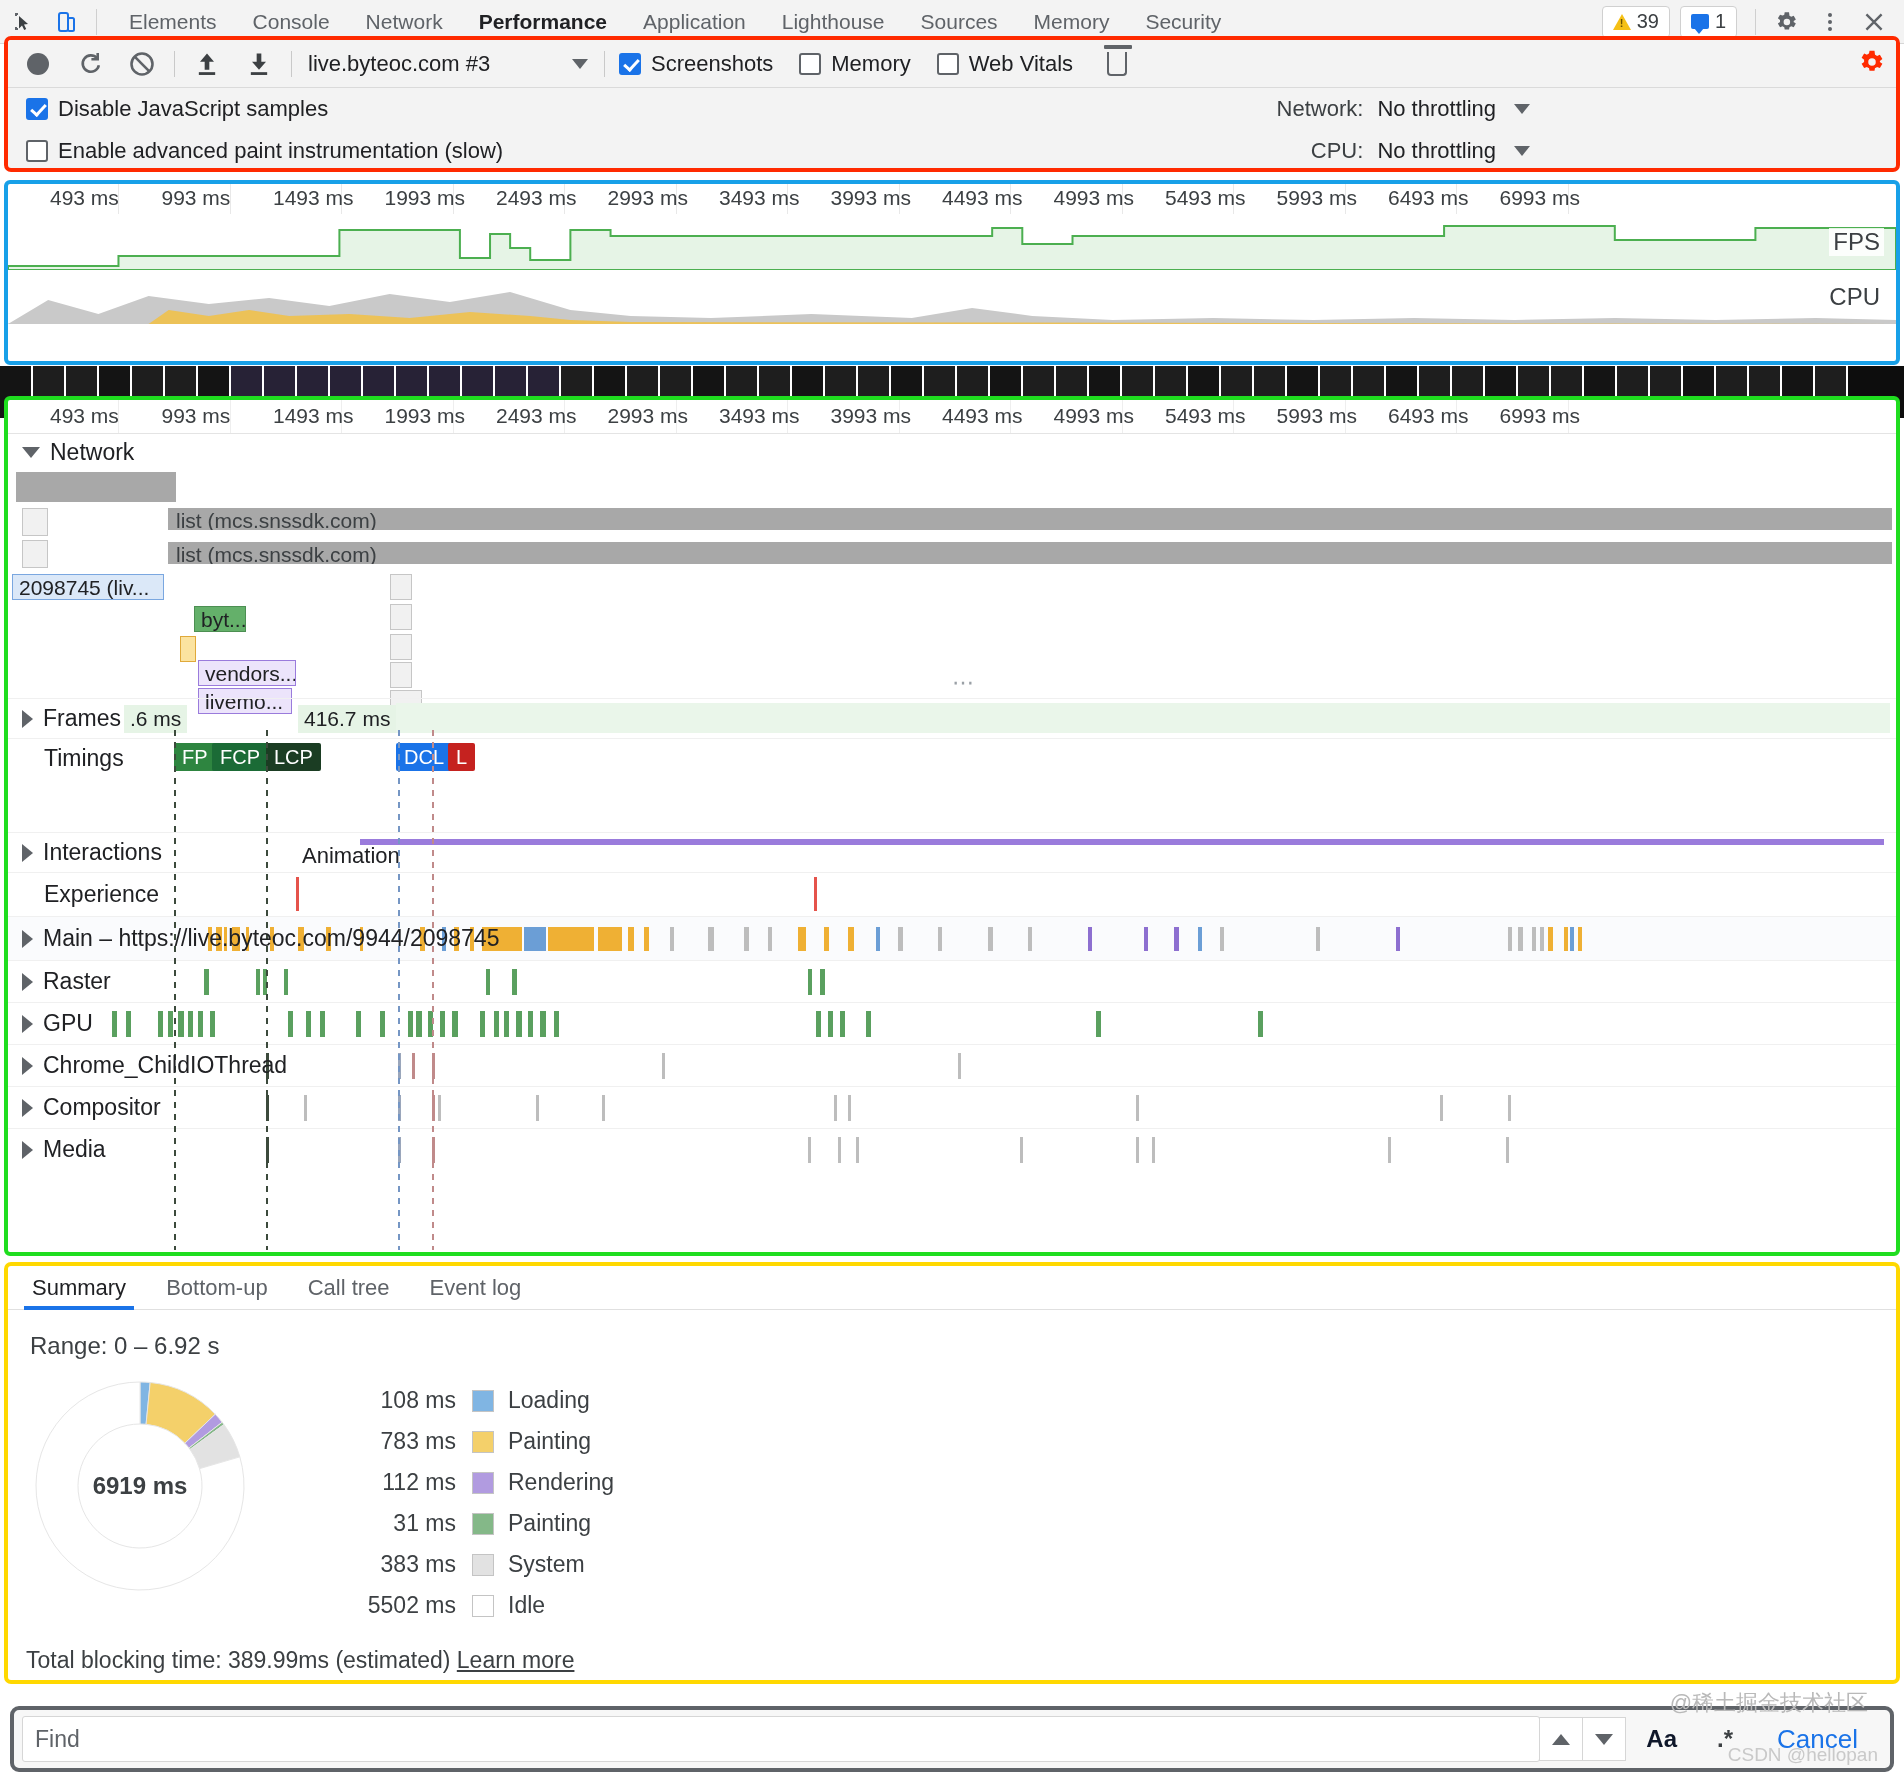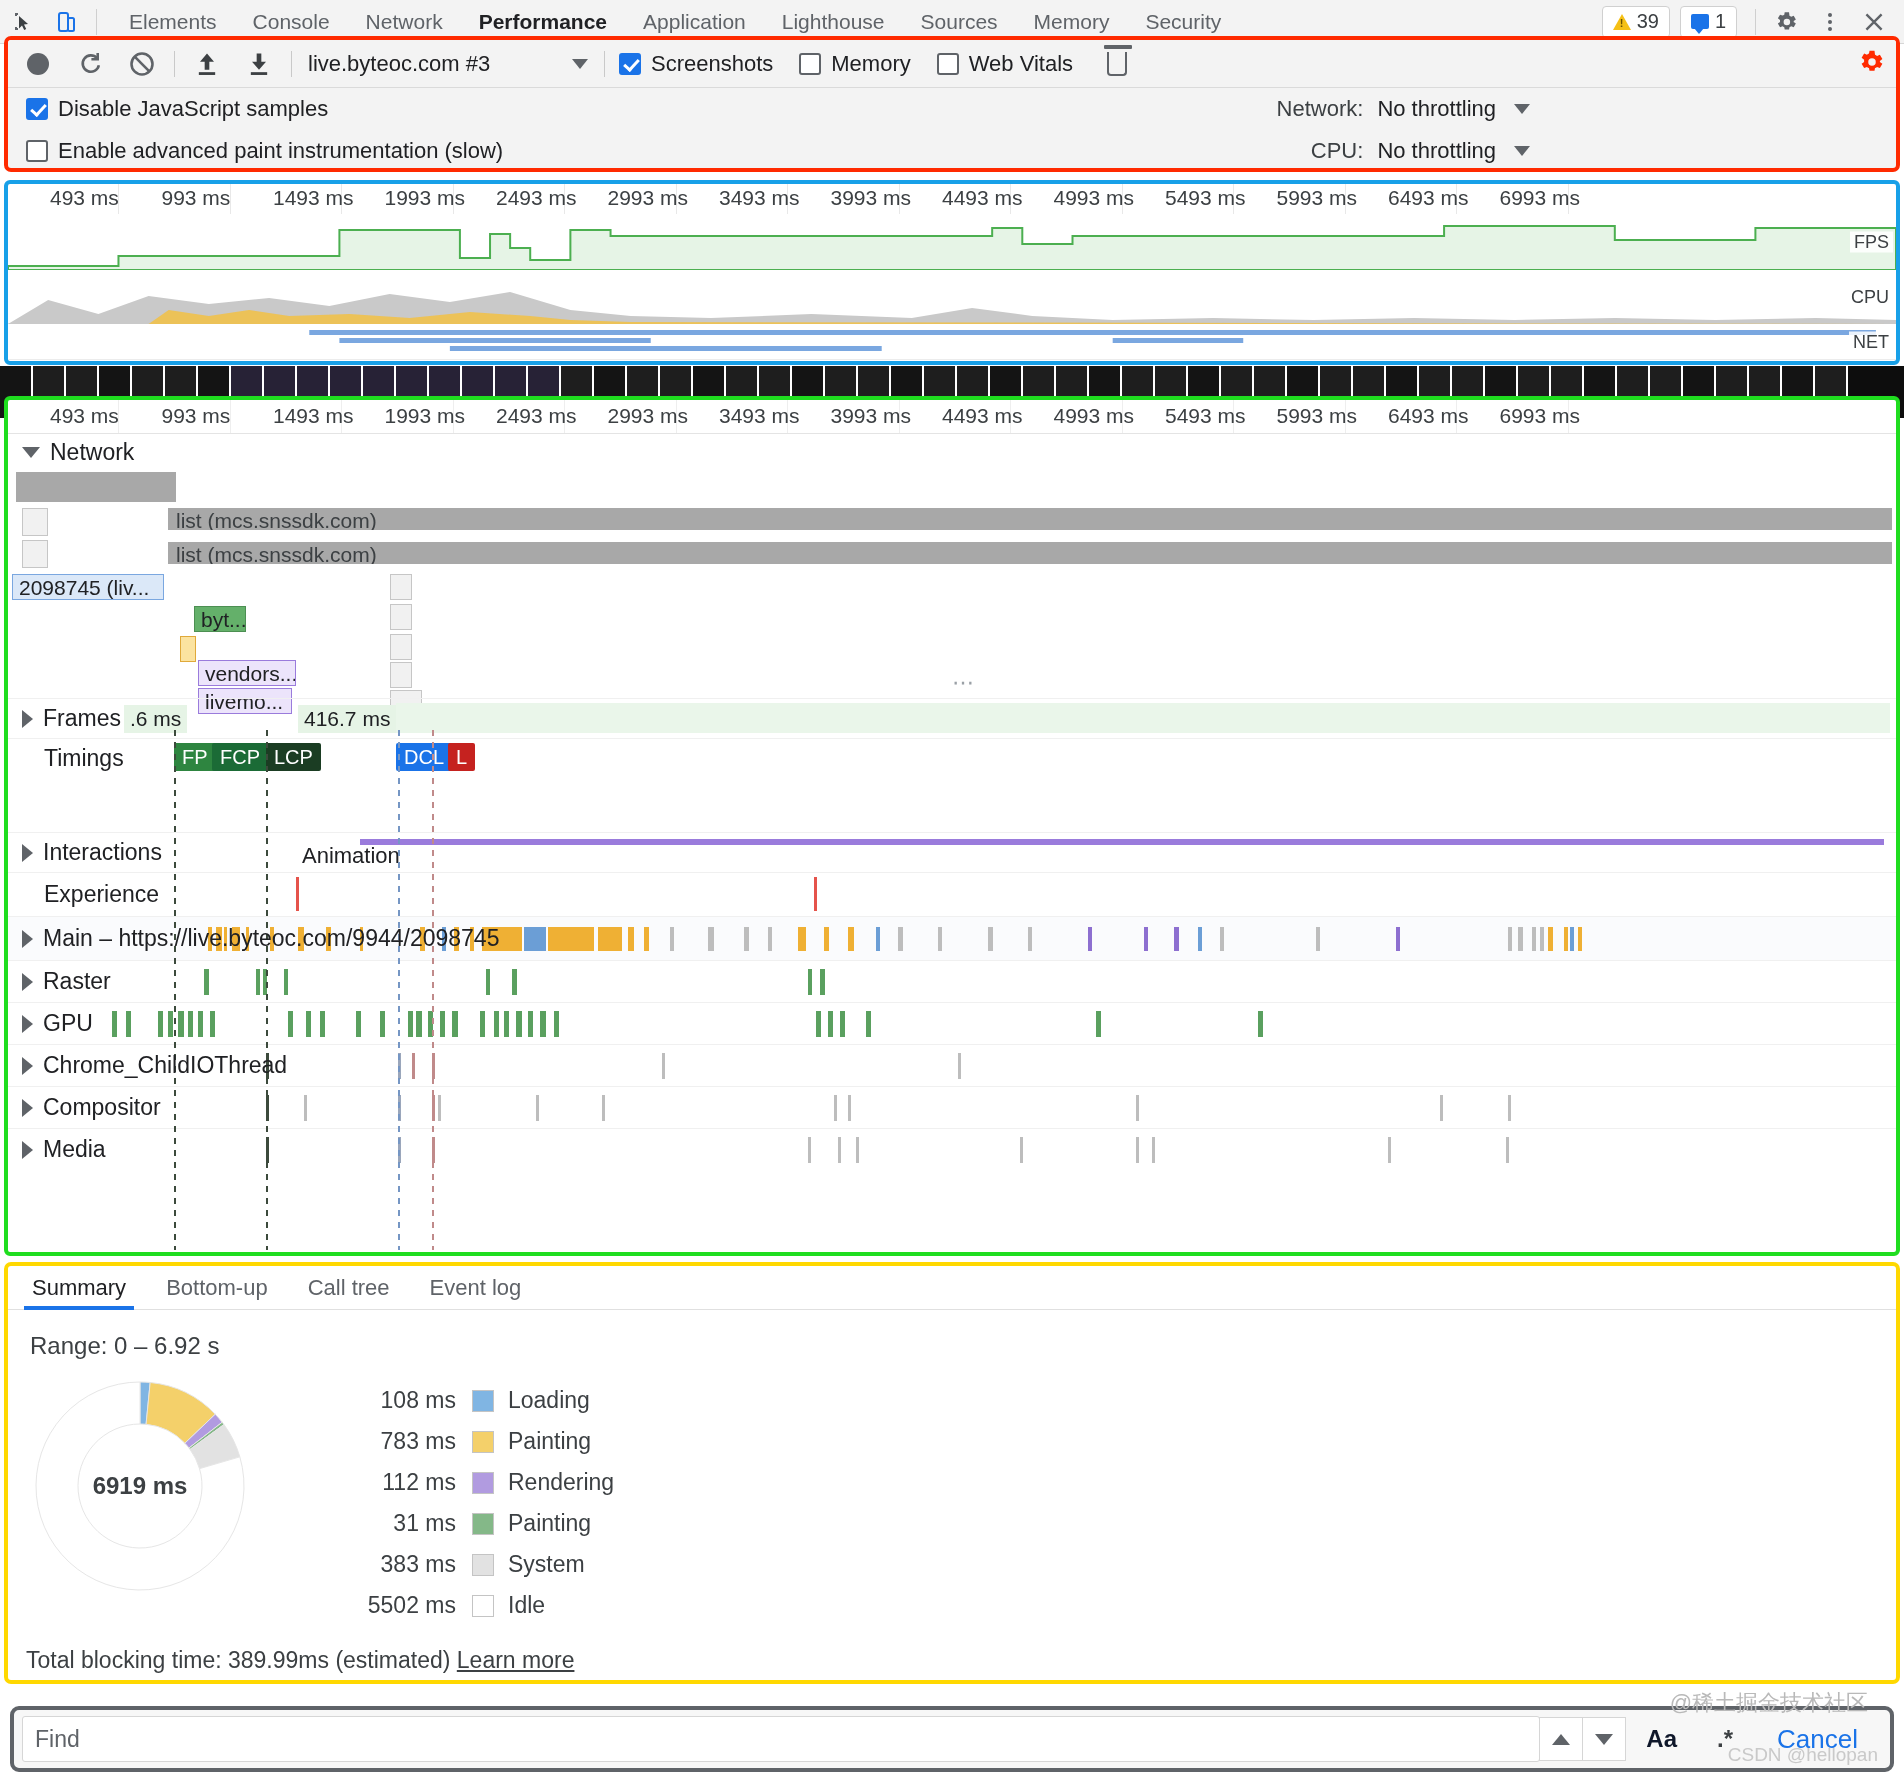--- a/index.html
+++ b/index.html
@@ -93,22 +93,22 @@
   .overview-wrap { position: absolute; left: 0; top: 176px; width: 1904px; height: 216px; background:#fff; }
   .bluebox {
     position:absolute; left: 4px; top: 4px; width: 1896px; height: 185px;
     border: 4px solid #18a0e8; border-radius: 6px; overflow: hidden; background:#fff;
   }
   .ov-ruler { position: relative; height: 30px; }
   .ov-tick { position:absolute; top: 2px; font-size: 21px; color: #3c4043; white-space:nowrap; }
   .ov-gridline { position:absolute; top:0; bottom:0; width:1px; background:#e8e8e8; }
   .ov-band { position:relative; border-bottom:1px solid #ececec; }
   .band-label {
-    position:absolute; right: 3px; top: 50%; transform: translateY(-50%);
-    font-size: 18px; color: #3c4043; background: rgba(255,255,255,0.85);
+    position:absolute; right: 12px; top: 50%; transform: translateY(-50%);
+    font-size: 24px; color: #3c4043; background: rgba(255,255,255,0.85);
     padding: 0 4px; font-weight: 500;
   }
   .fps-band { height: 56px; }
   .cpu-band { height: 54px; }
   .net-band { height: 36px; }
   .filmstrip { position:absolute; left:0; top: 190px; width: 1904px; height: 52px; background:#0d0d0d; display:flex; }
   .frame-thumb { width: 33px; height: 52px; border-right: 2px solid #fff; background: #1a1a1a; }
 
   
   .greenbox {
@@ -375,29 +375,20 @@
           <path d="M0,52 L110,52 L110,42 L330,42 L330,16 L450,16 L450,44 L480,44 L480,20 L500,20 L500,34 L520,34 L520,46 L560,46 L560,16 L600,16 L600,22 L980,22 L980,14 L1010,14 L1010,30 L1060,30 L1060,22 L1430,22 L1430,12 L1600,12 L1600,26 L1740,26 L1740,14 L1880,14 L1880,56 L0,56 Z" fill="#e6f4e6" stroke="#4caf50" stroke-width="2"></path>
         </svg>
         <div class="band-label">FPS</div>
       </div>
       <div class="ov-band cpu-band">
         <svg width="100%" height="54" viewBox="0 0 1880 54" preserveAspectRatio="none">
           <path d="M0,54 L40,30 L90,44 L140,26 L200,34 L260,28 L320,36 L380,24 L440,32 L500,22 L560,40 L620,46 L700,48 L800,44 L900,48 L960,38 L1020,46 L1100,50 L1200,48 L1300,50 L1400,48 L1500,50 L1600,48 L1700,50 L1800,48 L1880,50 L1880,54 Z" fill="#c9c9c9"></path>
           <path d="M140,54 L160,40 L200,46 L240,40 L280,46 L340,44 L400,48 L460,42 L520,46 L560,50 L620,52 L1880,54 L0,54 Z" fill="#f0c14b" opacity="0.9"></path>
         </svg>
         <div class="band-label">CPU</div>
-      </div>
-      <div class="ov-band net-band">
-        <svg width="100%" height="36" viewBox="0 0 1880 36" preserveAspectRatio="none">
-          <rect x="300" y="6" width="1560" height="5" fill="#7aa7e0"></rect>
-          <rect x="330" y="14" width="310" height="5" fill="#7aa7e0"></rect>
-          <rect x="440" y="22" width="430" height="5" fill="#7aa7e0"></rect>
-          <rect x="1100" y="14" width="130" height="5" fill="#7aa7e0"></rect>
-        </svg>
-        <div class="band-label">NET</div>
       </div>
     </div>
     <div class="filmstrip" id="filmstrip">
         <div class="frame-thumb" style="background: rgb(20, 20, 20);"></div>
         <div class="frame-thumb" style="background: rgb(30, 30, 30);"></div>
         <div class="frame-thumb" style="background: rgb(30, 30, 30);"></div>
         <div class="frame-thumb" style="background: rgb(20, 20, 20);"></div>
         <div class="frame-thumb" style="background: rgb(30, 30, 30);"></div>
         <div class="frame-thumb" style="background: rgb(30, 30, 30);"></div>
         <div class="frame-thumb" style="background: rgb(20, 20, 20);"></div>

